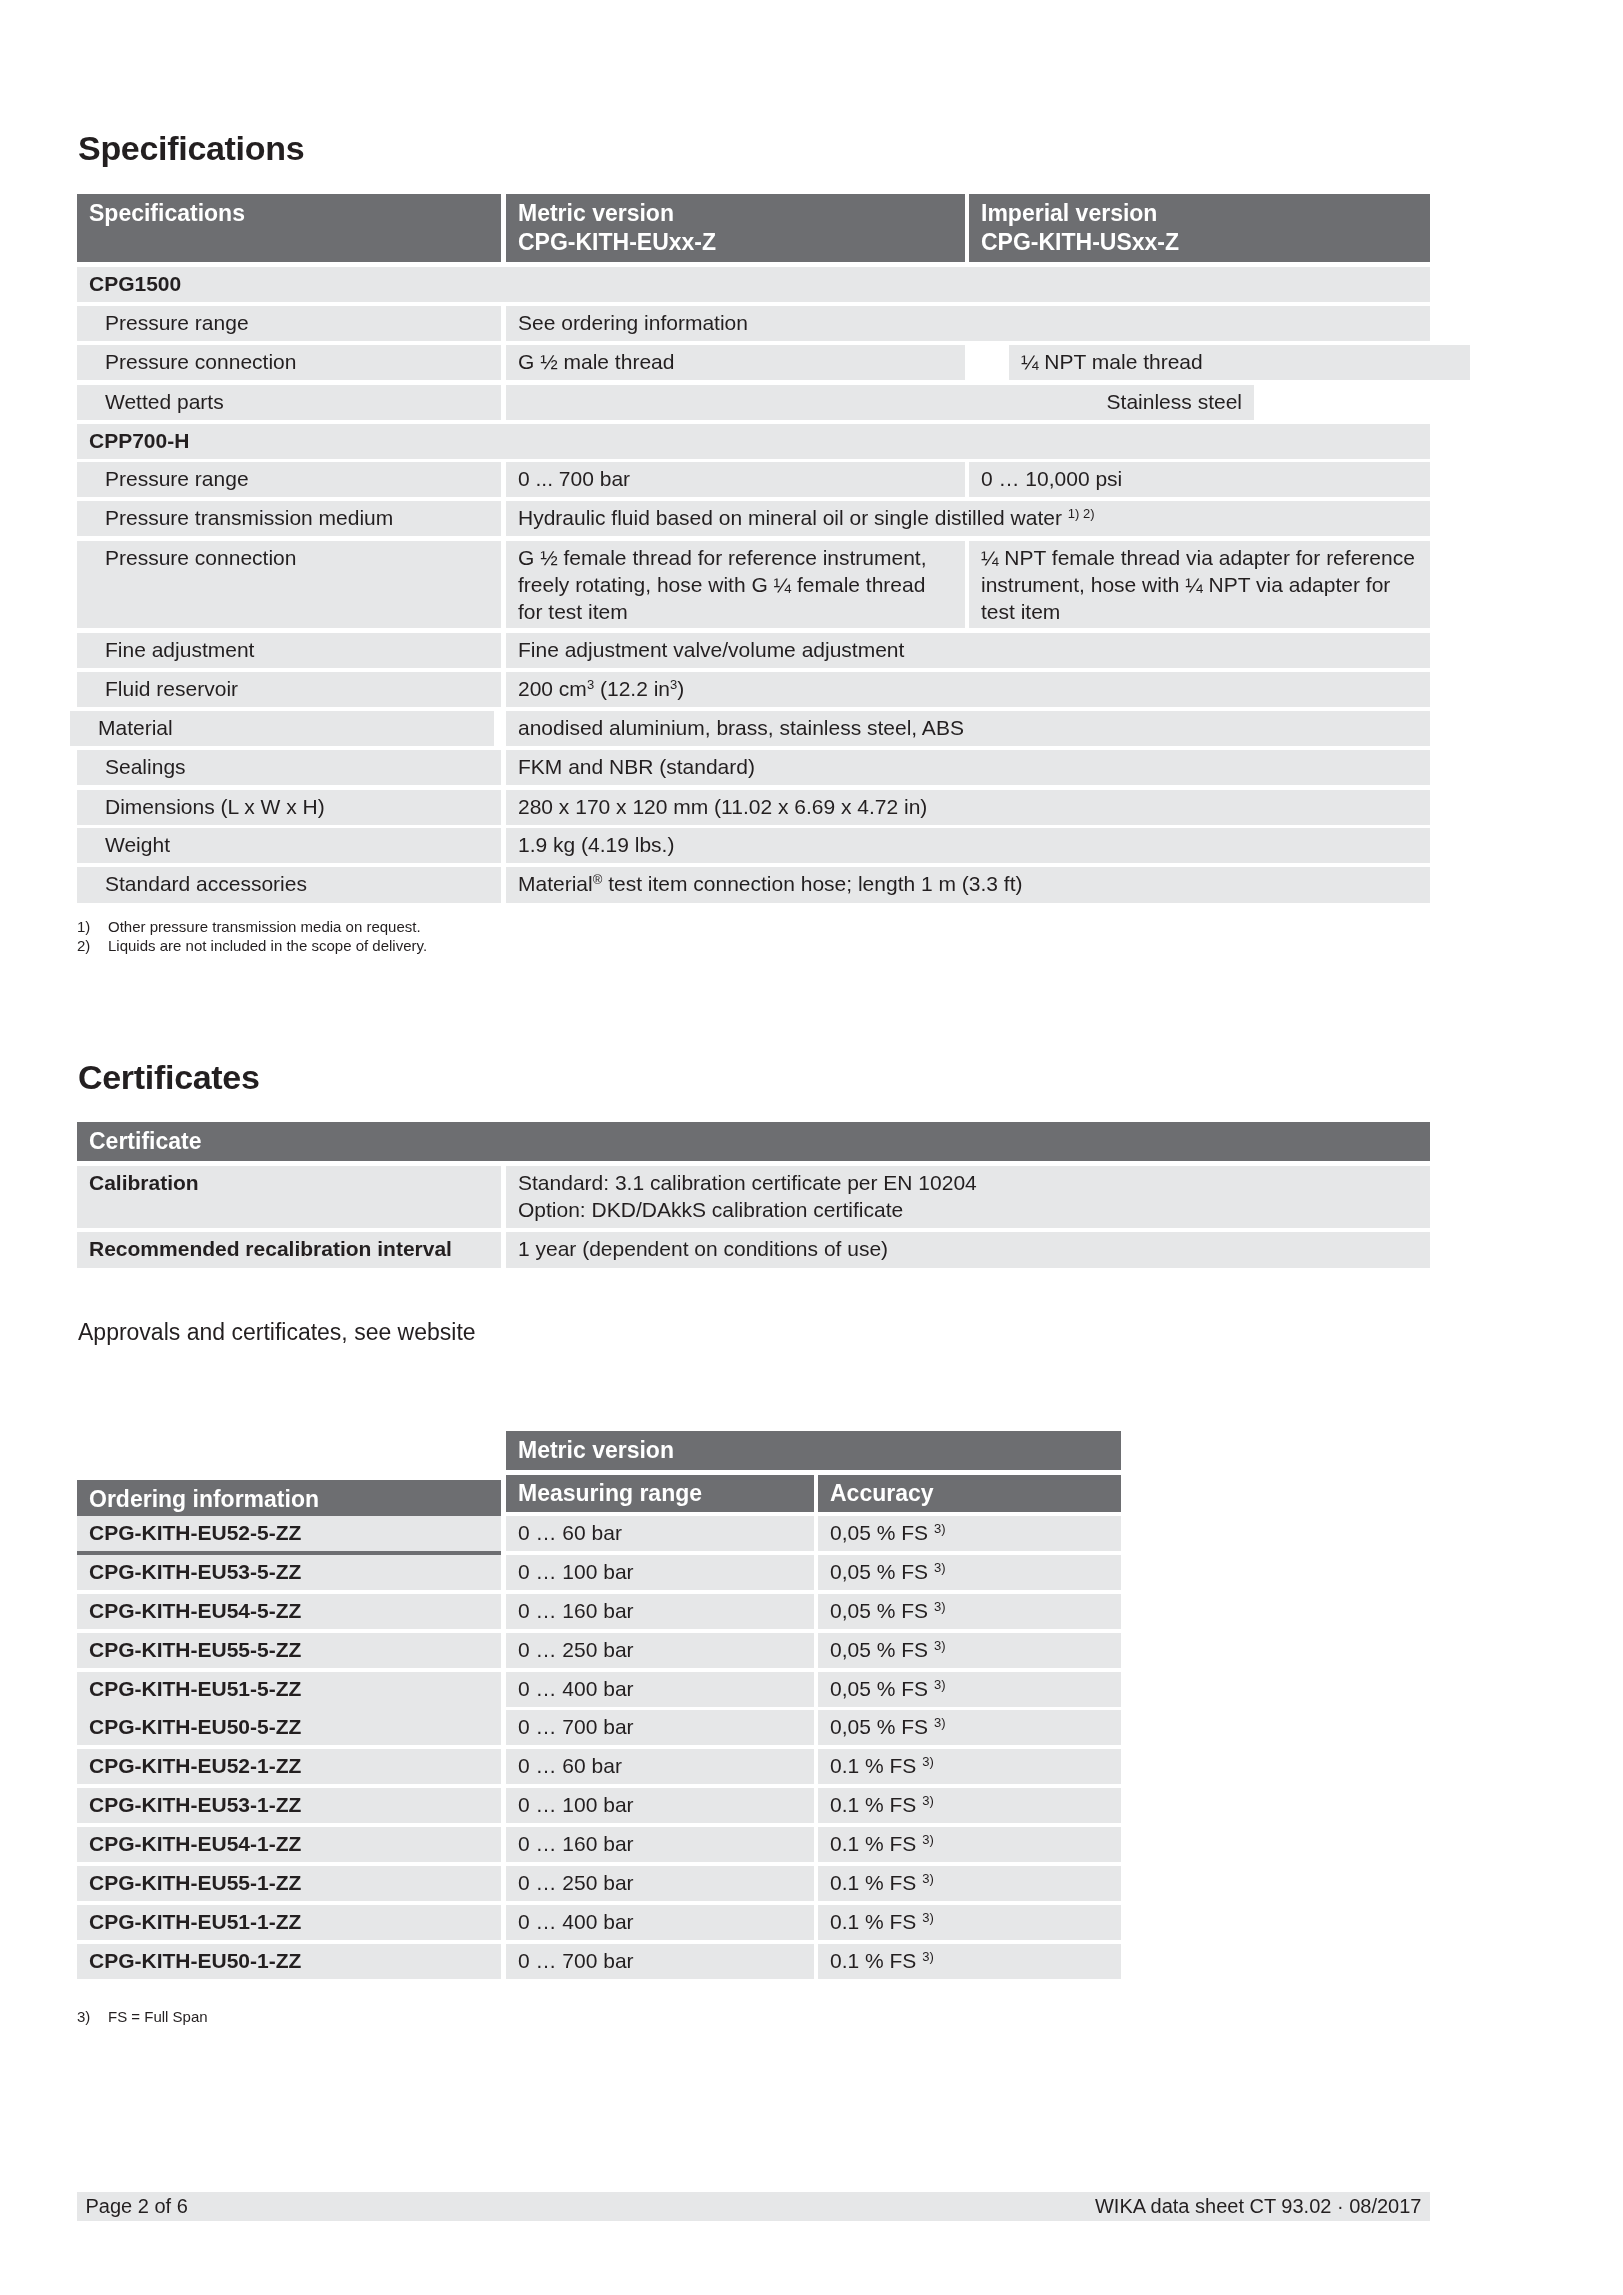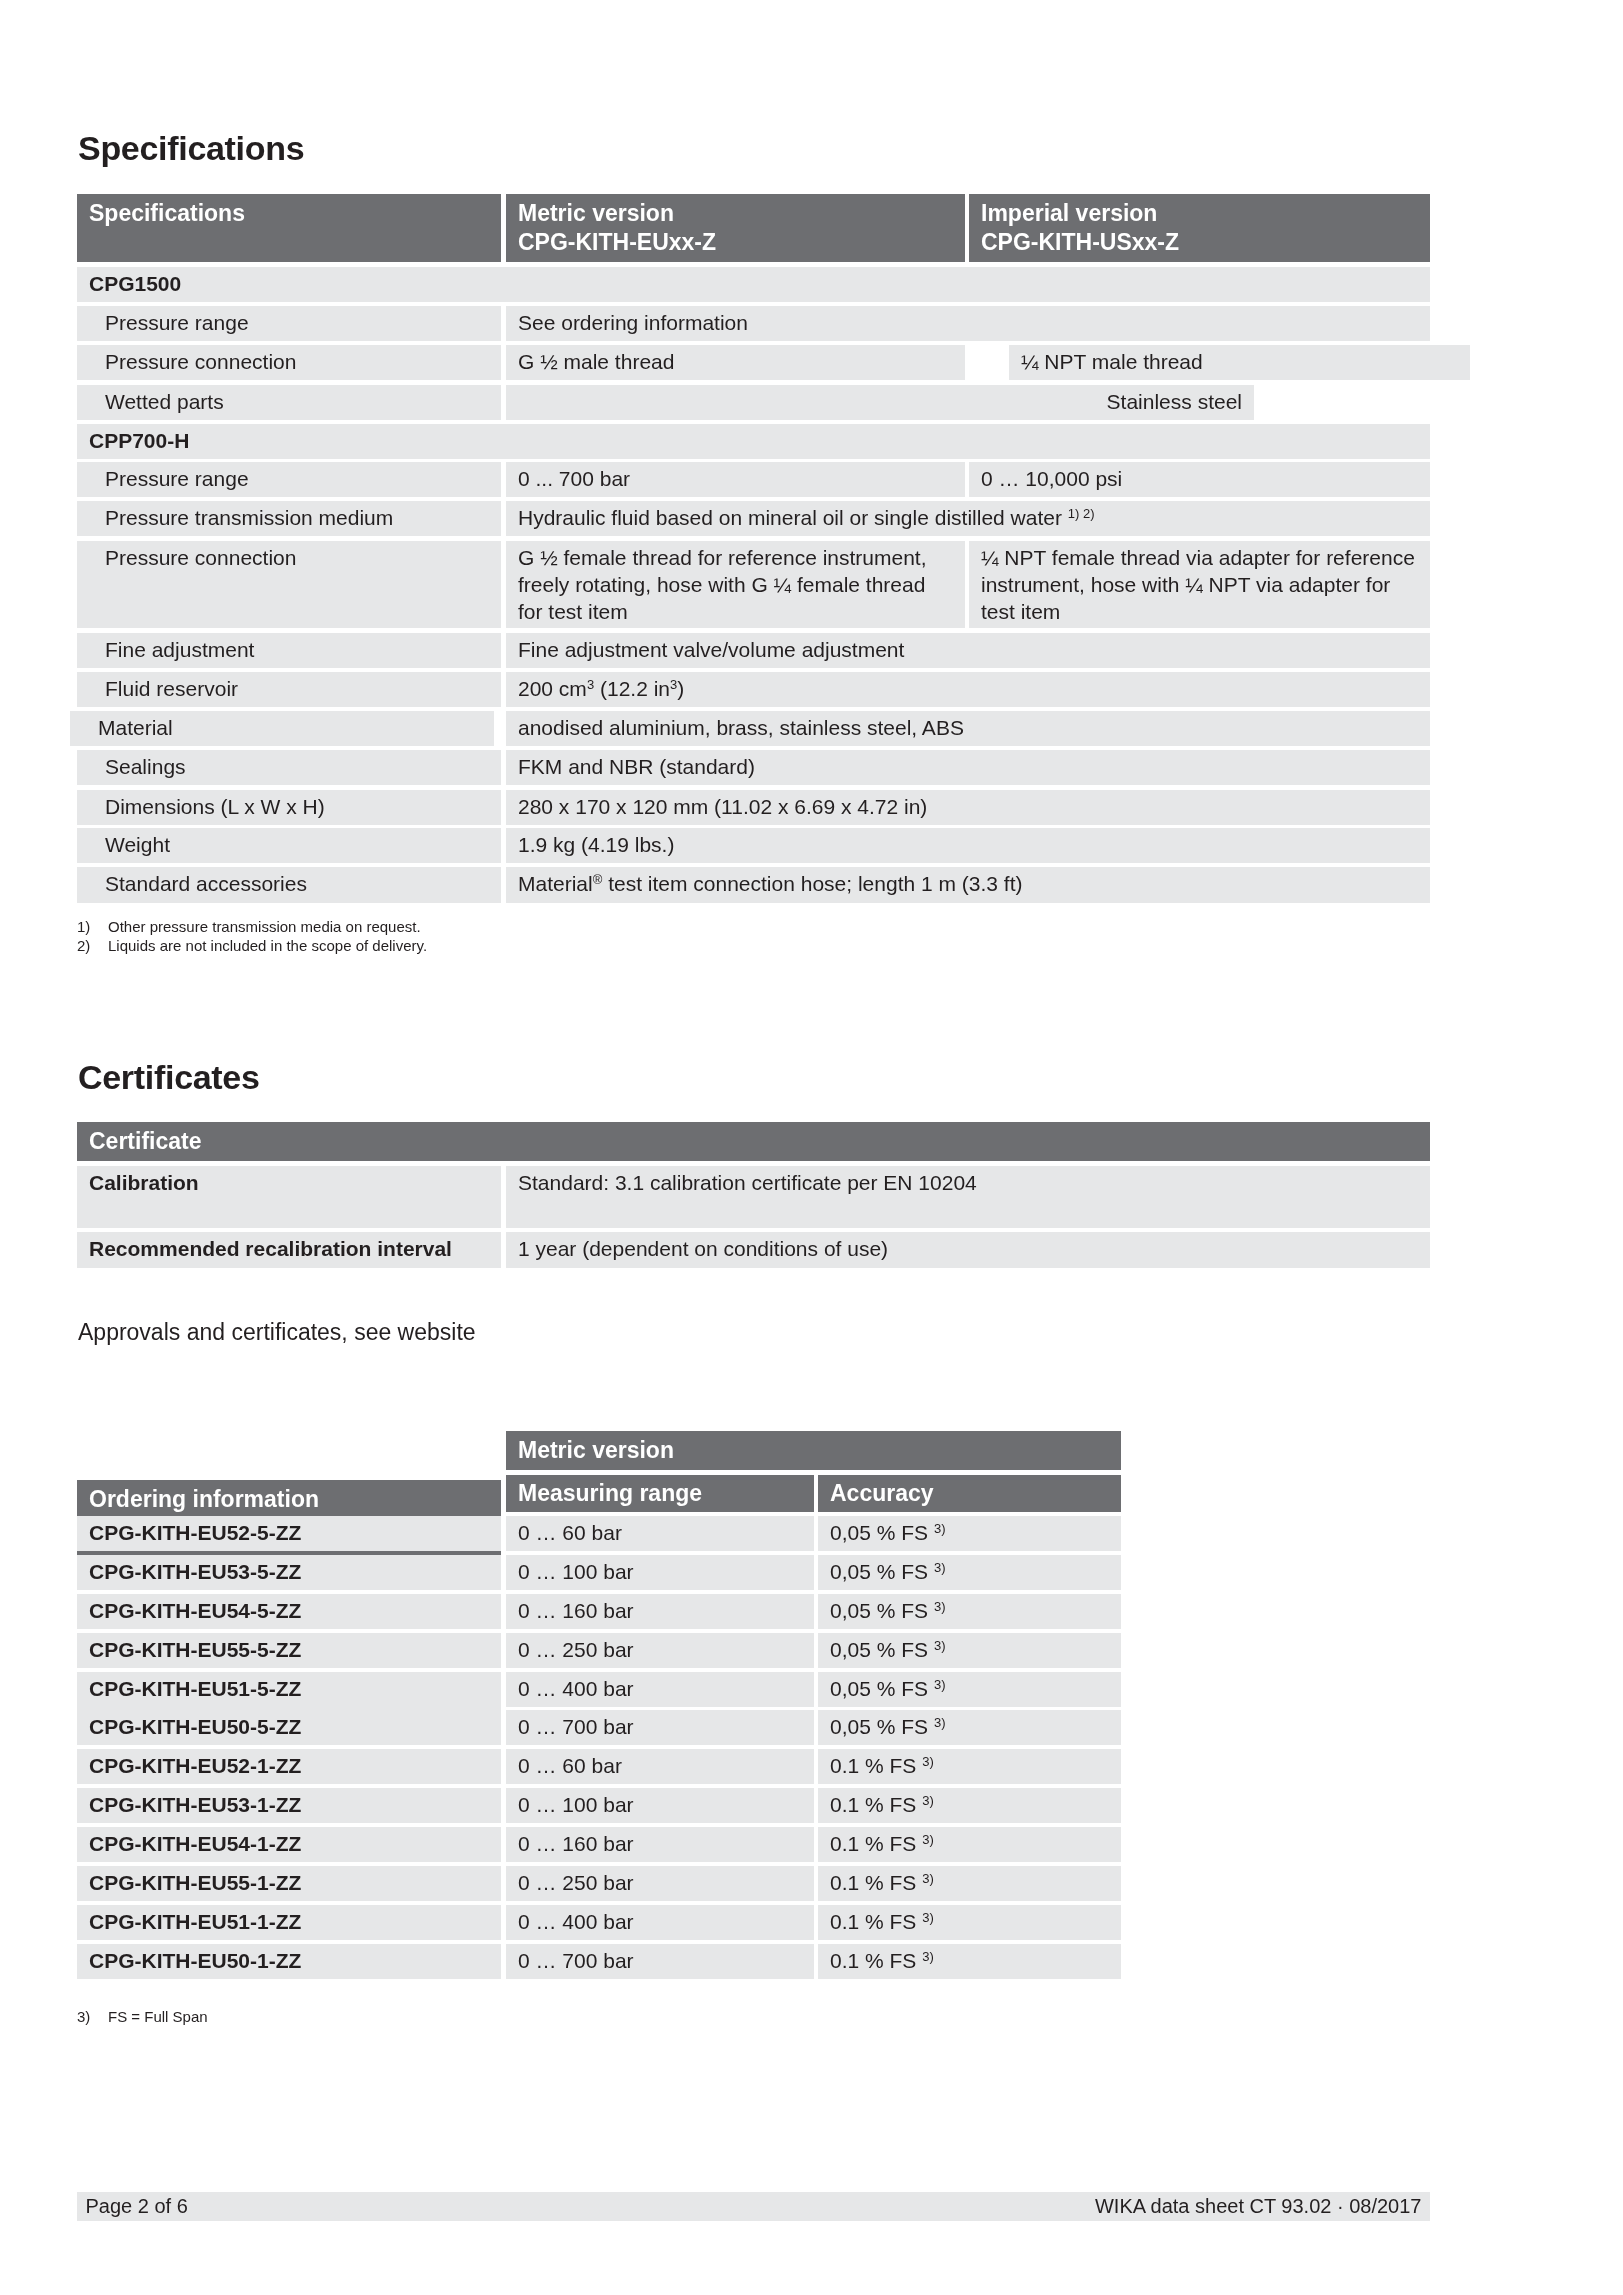--- a/index.html
+++ b/index.html
@@ -106,20 +106,21 @@
 <div class="fn" style="left:77px; top:936px;"><span class="num">2)</span><span>Liquids are not included in the scope of delivery.</span></div>
 
 <div class="abs h1" style="left:78px; top:1059px;">Certificates</div>
 
 <div>
   <div class="hdr" style="left:77px; top:1122px; width:1353px; height:39px; padding-top:5px;">Certificate</div>
 
   <div class="cell bold" style="left:77px; top:1166px; width:424px; height:62px;">Calibration</div>
   <div class="cell" style="left:506px; top:1166px; width:924px; height:62px;">
     <div>Standard: 3.1 calibration certificate per EN 10204</div>
+    <div>Option: DKD/DAkkS calibration certificate</div>
   </div>
 
   <div class="cell bold" style="left:77px; top:1232px; width:424px; height:36px;">Recommended recalibration interval</div>
   <div class="cell" style="left:506px; top:1232px; width:924px; height:36px;">
     <div>1 year (dependent on conditions of use)</div>
   </div>
 </div>
 
 <div class="plain" style="left:78px; top:1319px;">Approvals and certificates, see website</div>
 

